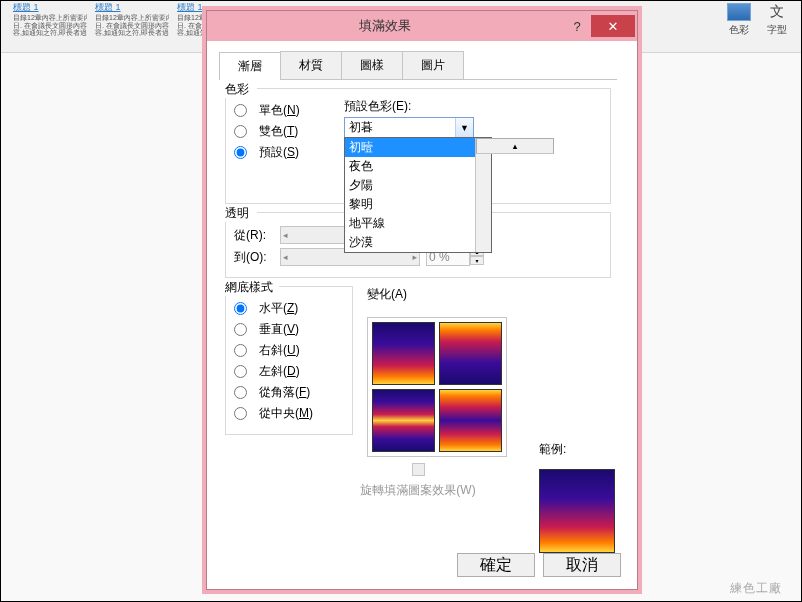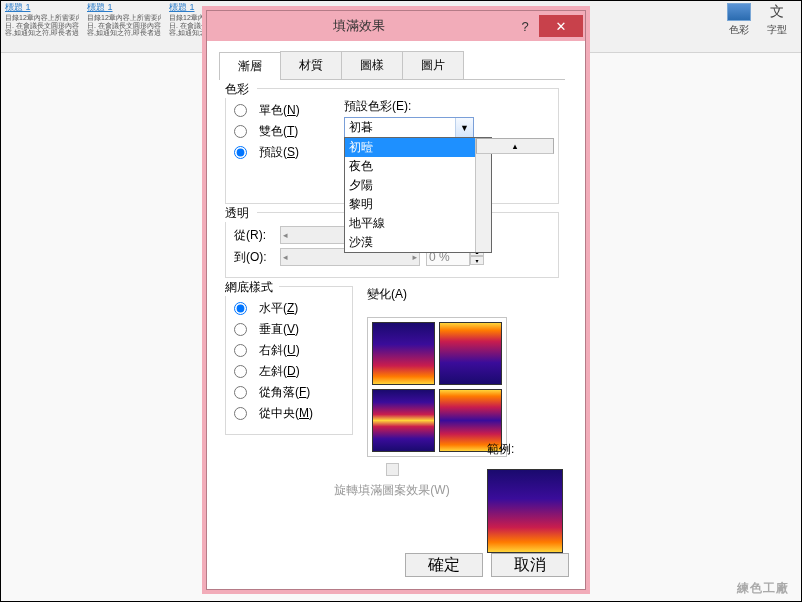--- a/index.html
+++ b/index.html
@@ -1,27 +1,27 @@
 <!DOCTYPE html>
 <html><head>
 <meta charset="utf-8">
 <style>
 * { box-sizing: border-box; margin: 0; padding: 0; font-family: "Microsoft JhengHei", "PingFang TC", sans-serif; }
 body { width: 802px; height: 602px; overflow: hidden; background: #fff; position: relative; border: 1px solid #000; }
 .bg { position: absolute; inset: 0; background: #f9f9f9; }
 .bg-ribbon { position: absolute; top: 0; left: 0; right: 0; height: 52px; background: #f1f1f1; border-bottom: 1px solid #d4d4d4; display: flex; justify-content: space-between; font-size: 7px; color: #666; }
-.bg-ribbon .left { display: flex; gap: 8px; padding: 2px 4px; }
+.bg-ribbon .left { display: flex; gap: 8px; padding: 2px 12px; }
 .bg-ribbon .col { width: 74px; color: #0a558c; font-size: 8px; line-height: 1.1; overflow: hidden; }
 .bg-ribbon .col .t { color: #2b7cc9; text-decoration: underline; font-size: 9px; margin-bottom: 1px; }
 .bg-ribbon .col .line { color: #555; font-size: 7px; white-space: nowrap; }
 .bg-ribbon .right { display: flex; align-items: flex-start; gap: 6px; padding: 2px 8px; }
 .bg-ribbon .icon-box { width: 32px; height: 34px; display: flex; flex-direction: column; align-items: center; justify-content: center; font-size: 10px; gap: 2px; color: #444; }
 .bg-ribbon .icon-box .ic { width: 24px; height: 20px; border: 1px solid #7aa7d6; background: linear-gradient(#5a94d6,#2b6cb0); }
 .bg-ribbon .icon-box .ic2 { width: 24px; height: 20px; display: flex; align-items: center; justify-content: center; font-size: 14px; }
-.dialog { position: absolute; left: 205px; top: 9px; width: 380px; height: 580px; background: #fff; border: 1px solid #b57b87; box-shadow: 0 0 0 4px #f2acb9; }
+.dialog { position: absolute; left: 205px; top: 9px; width: 432px; height: 580px; background: #fff; border: 1px solid #b57b87; box-shadow: 0 0 0 4px #f2acb9; }
 .titlebar { height: 30px; background: #f2acb9; display: flex; align-items: center; position: relative; }
 .titlebar .title { flex: 1; text-align: center; font-size: 13px; color: #333; }
 .titlebar .help { width: 28px; height: 22px; display: flex; align-items: center; justify-content: center; font-size: 13px; color: #333; cursor: pointer; }
 .titlebar .close { width: 44px; height: 22px; background: #c8414b; color: #fff; display: flex; align-items: center; justify-content: center; font-size: 13px; margin-right: 2px; cursor: pointer; }
 .body { padding: 10px 20px 10px 12px; position: relative; height: calc(100% - 30px); }
 .tabs { display: flex; border-bottom: 1px solid #c5c5c5; }
 .tab { padding: 5px 18px; font-size: 12px; border: 1px solid #c5c5c5; border-bottom: none; background: #f0f0f0; margin-right: -1px; cursor: pointer; position: relative; }
 .tab.active { background: #fff; top: 1px; }
 .panel { border: 0; padding: 8px 6px 6px 6px; }
 .groupbox { border: 1px solid #d9d9d9; border-top: none; position: relative; padding: 10px 8px 8px 8px; }
@@ -63,21 +63,21 @@
 .g2 { background: linear-gradient(to top, #1a0a6e 0%, #3a0c9a 35%, #c91d4d 70%, #ff7b00 88%, #ffd43a 100%); }
 .g3 { background: linear-gradient(to bottom, #1a0a6e 0%, #3a0c9a 20%, #c91d4d 40%, #ffd43a 50%, #c91d4d 60%, #3a0c9a 80%, #1a0a6e 100%); }
 .g4 { background: linear-gradient(to bottom, #ffd43a 0%, #ff7b00 10%, #c91d4d 28%, #3a0c9a 50%, #c91d4d 72%, #ff7b00 90%, #ffd43a 100%); }
 .sample-area { position: absolute; right: 22px; top: 400px; }
 .sample-label { font-size: 12px; margin-bottom: 11px; }
 .sample-box { width: 76px; height: 84px; border: 1px solid #333; }
 .rotate-row { display: flex; align-items: center; gap: 6px; font-size: 12px; color: #999; margin-top: 6px; flex-direction: column; }
 .rotate-row .cb { width: 13px; height: 13px; border: 1px solid #c5c5c5; background: #eee; }
 .btn-row { position: absolute; bottom: 12px; right: 16px; display: flex; gap: 8px; }
 .btn { width: 78px; height: 24px; border: 1px solid #adadad; background: #f0f0f0; font-size: 16px; display: flex; align-items: center; justify-content: center; cursor: pointer; }
-.wm { position: absolute; right: 12px; bottom: 4px; font-size: 12px; color: #aaa; font-weight: bold; letter-spacing: 1px; }
+.wm { position: absolute; right: 19px; bottom: 4px; font-size: 12px; color: #aaa; font-weight: normal; letter-spacing: 1px; }
 </style>
 </head>
 <body>
 
 <div class="bg">
   <div class="bg-ribbon">
     <div class="left">
       <div class="col">
         <div class="t">標題 1</div>
         <div class="line">目錄12章內容上所需要內容</div>

